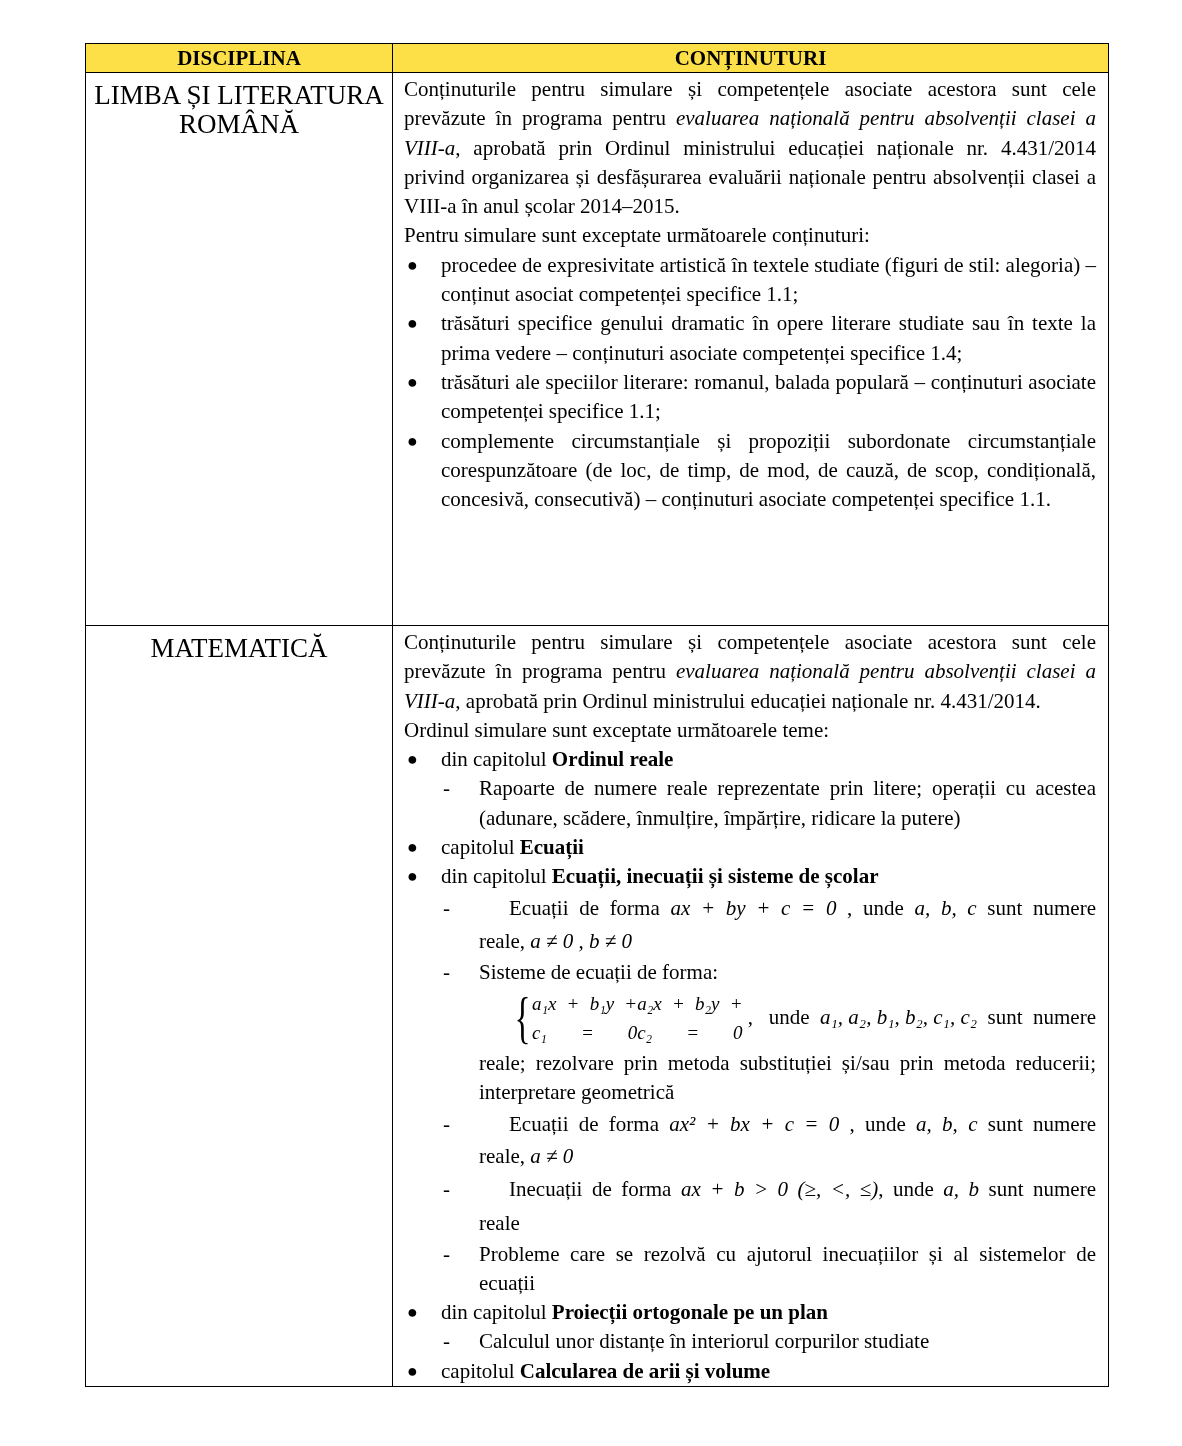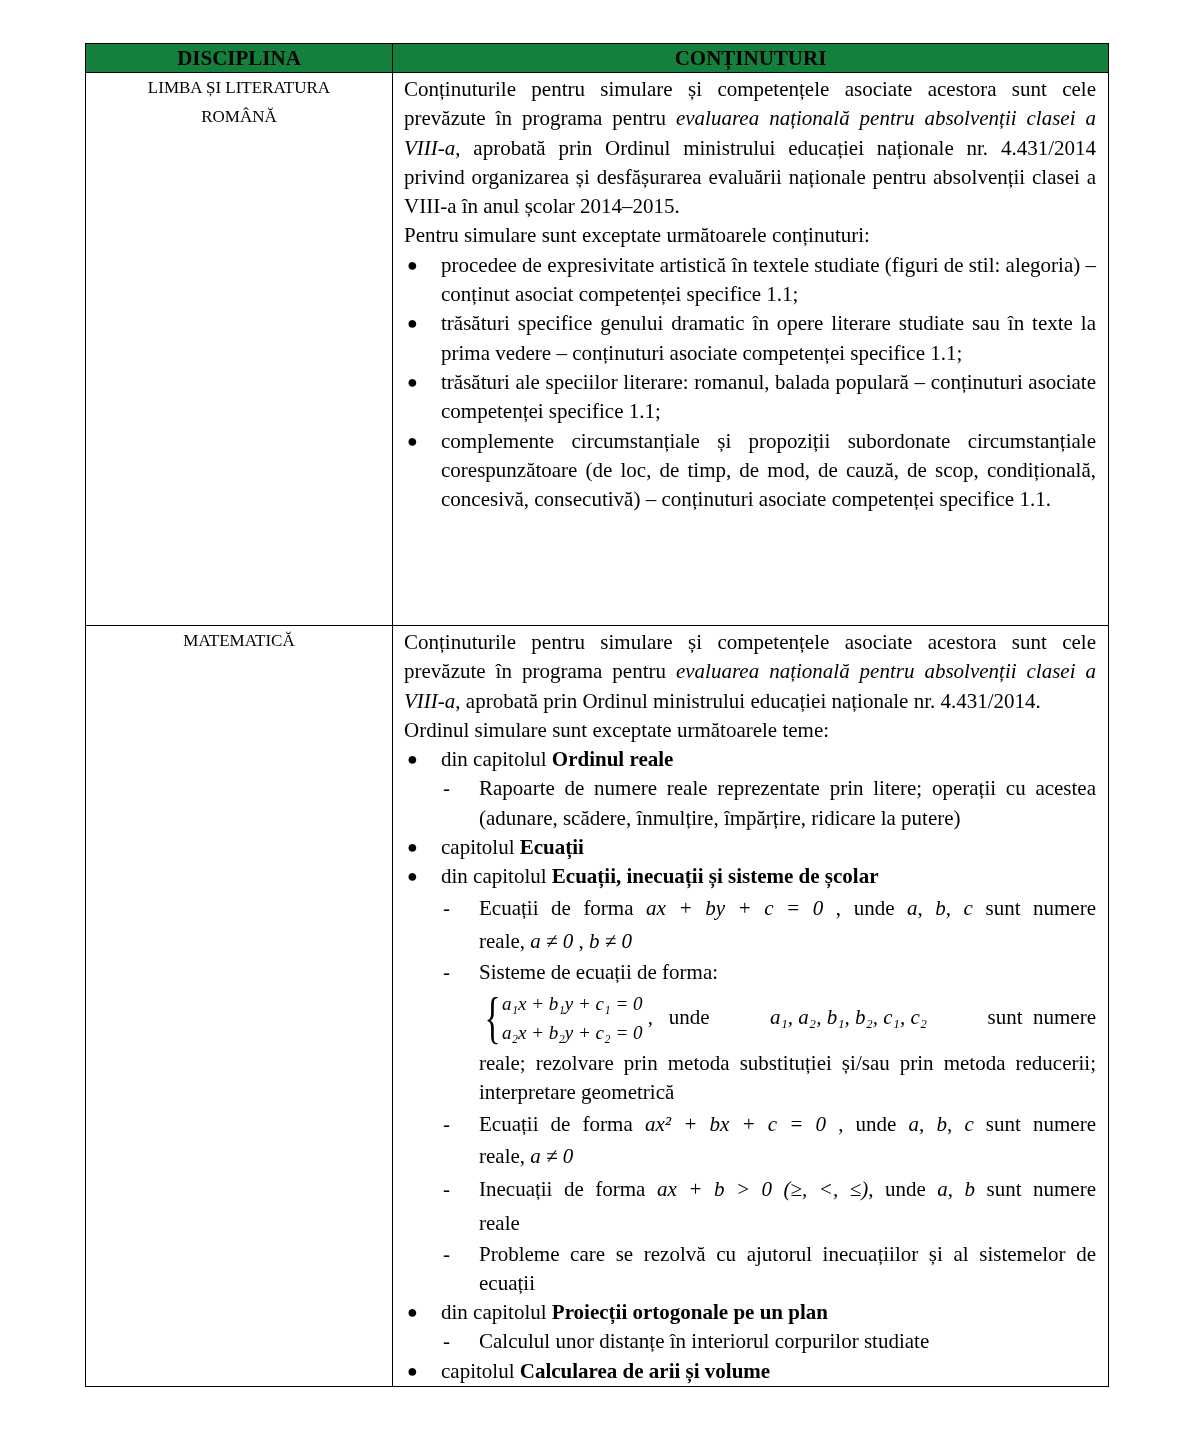--- a/index.html
+++ b/index.html
@@ -3,36 +3,36 @@
 <meta charset="utf-8">
 <style>
   html, body { margin: 0; padding: 0; background: #ffffff; }
   body { width: 1182px; height: 1446px; position: relative; overflow: hidden;
          font-family: "Liberation Serif", "DejaVu Serif", serif; color: #000; }
   table.doc { position: absolute; left: 85px; top: 43px; width: 1023px;
               border-collapse: collapse; table-layout: fixed; }
   table.doc td, table.doc th { border: 1.5px solid #000; vertical-align: top; }
   col.c1 { width: 307px; }
   col.c2 { width: 716px; }
-  th { background: #15803d; font-weight: bold; font-size: 21px; height: 26px;
+  th { background: #fde047; font-weight: bold; font-size: 21px; height: 26px;
        padding: 0; line-height: 28px; text-align: center; }
-  td.disc { vertical-align: middle; text-align: center; font-size: 17px; line-height: 29px; padding: 0 8px; }
+  td.disc { vertical-align: middle; text-align: center; font-size: 27px; line-height: 29px; padding: 8px 8px; }
   td.cont { font-size: 21px; line-height: 29.3px; padding: 2px 12px 0 11px; }
   .para { text-align: justify; text-align-last: left; }
-  .j { text-align: justify; text-align-last: justify; }
+  .j { text-align: justify; text-align-last: justify; margin-left: 30px; }
   ul.bul { list-style: none; margin: 0; padding: 0; }
   ul.bul > li { position: relative; padding-left: 37px; text-align: justify; }
   .bdot { position: absolute; left: 3px; top: 0; font-size: 18px; }
   ul.dash { list-style: none; margin: 0; padding: 0; }
   ul.dash > li { position: relative; padding-left: 38px; text-align: justify; }
   .dmark { position: absolute; left: 2px; top: 0; }
   i.m { font-style: italic; font-family: "Liberation Serif", serif; }
   .sys { display: inline-flex; align-items: center; vertical-align: middle; margin: 2px 0; }
   .brace { font-size: 56px; line-height: 56px; font-weight: normal; transform: scaleX(0.6); margin-right: -4px; }
-  .sysl { display: flex; flex-direction: column; line-height: 29px; font-size: 19px; }
+  .sysl { display: flex; line-height: 29px; font-size: 19px; }
   .blk { display: block; }
 </style>
 </head>
 <body>
 
 <table class="doc">
   <colgroup>
       <col class="c1">
       <col class="c2">
     </colgroup>
@@ -50,21 +50,21 @@
         <span class="blk">ROMÂNĂ</span>
       </td>
       <td class="cont">
         <div class="para">
           <span>Conținuturile pentru simulare și competențele asociate acestora sunt</span>
           <span>cele prevăzute în programa pentru </span><i>evaluarea națională pentru absolvenții clasei a VIII-a</i><span>, aprobată prin Ordinul ministrului educației naționale nr. 4.431/2014 privind organizarea și desfășurarea evaluării naționale pentru absolvenții clasei a VIII-a în anul școlar 2014–2015.</span>
         </div>
         <div>Pentru simulare sunt exceptate următoarele conținuturi:</div>
         <ul class="bul">
           <li><span class="bdot">●</span><span>procedee de expresivitate artistică în textele studiate (figuri de stil: alegoria) – conținut asociat competenței specifice 1.1;</span></li>
-          <li><span class="bdot">●</span><span>trăsături specifice genului dramatic în opere literare studiate sau în texte la prima vedere – conținuturi asociate competenței specifice 1.1;</span></li>
+          <li><span class="bdot">●</span><span>trăsături specifice genului dramatic în opere literare studiate sau în texte la prima vedere – conținuturi asociate competenței specifice 1.4;</span></li>
           <li><span class="bdot">●</span><span>trăsături ale speciilor literare: romanul, balada populară – conținuturi asociate competenței specifice 1.1;</span></li>
           <li><span class="bdot">●</span><span>complemente circumstanțiale și propoziții subordonate circumstanțiale corespunzătoare (de loc, de timp, de mod, de cauză, de scop, condițională, concesivă, consecutivă) – conținuturi asociate competenței specifice 1.1.</span></li>
         </ul>
       </td>
     </tr>
 
     <tr>
       <td class="disc">
         <span class="blk">MATEMATICĂ</span>
       </td>

